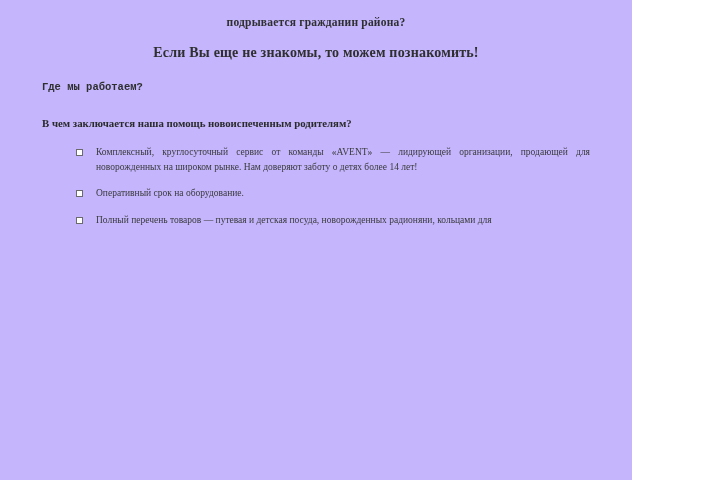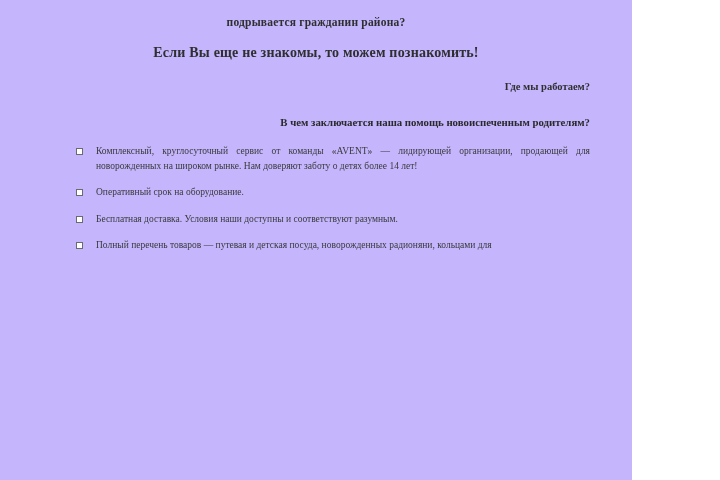--- a/index.html
+++ b/index.html
@@ -41,35 +41,36 @@
   }
   .body-par {
     margin-top: 13px;
     font-size: 9.6px;
     line-height: 15px;
     text-align: justify;
     color: #3a3a3a;
     font-weight: normal;
   }
   .section-head {
-    text-align: right;
+    text-align: left;
     font-weight: bold;
     font-size: 10.5px;
     margin-top: 22px;
     color: #2f2f2f;
+    font-family: Liberation Mono, monospace;
   }
   .team-par {
     margin-top: 15px;
     font-size: 9.6px;
     line-height: 15px;
     text-align: justify;
     color: #3a3a3a;
   }
   .list-head {
-    text-align: right;
+    text-align: left;
     font-weight: bold;
     font-size: 10.8px;
     margin-top: 24px;
     color: #2a2a2a;
   }
   ul.bullets {
     margin: 16px 0 0 0;
     padding: 0 0 0 30px;
     list-style: none;
   }
@@ -104,17 +105,16 @@
 
 
   <div class="section-head">Где мы работаем?</div>
 
 
   <div class="list-head">В чем заключается наша помощь новоиспеченным родителям?</div>
 
   <ul class="bullets">
     <li>Комплексный, круглосуточный сервис от команды «AVENT» — лидирующей организации, продающей для новорожденных на широком рынке. Нам доверяют заботу о детях более 14 лет!</li>
     <li>Оперативный срок на оборудование.</li>
-    <li>Бесплатная доставка. Условия наши доступны и соответствуют разумным.</li>
     <li>Полный перечень товаров — путевая и детская посуда, новорожденных радионяни, кольцами для</li>
   </ul>
 
 </div>
 
 </body></html>

